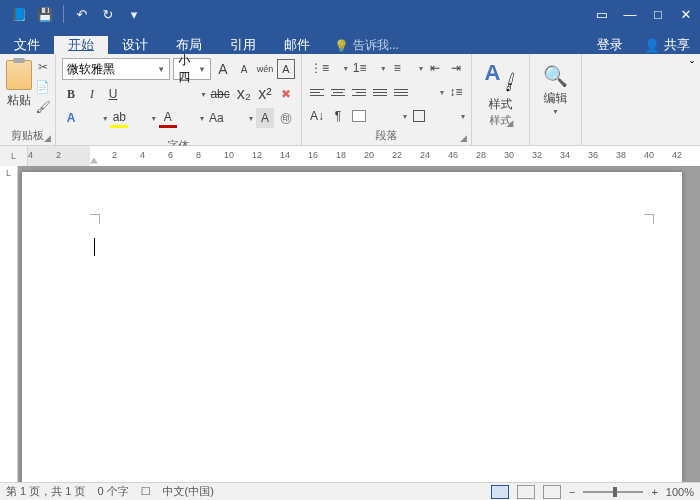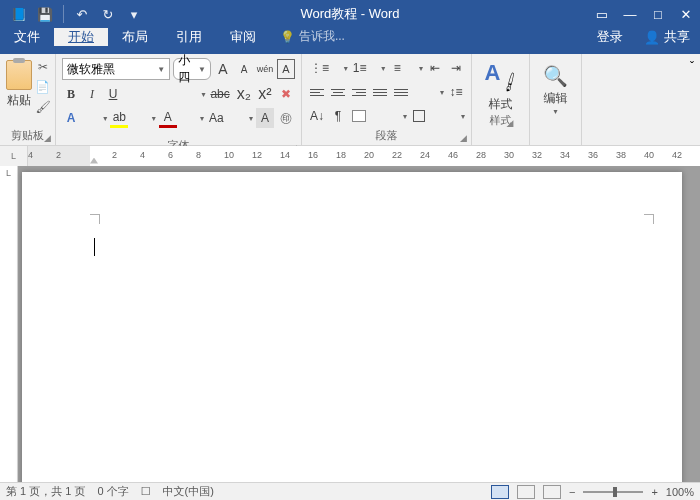--- a/index.html
+++ b/index.html
@@ -4,21 +4,21 @@
 <style>
 * { margin: 0; padding: 0; box-sizing: border-box; font-family: "Microsoft YaHei", sans-serif; }
 body { width: 700px; height: 500px; background: #f1f1f1; overflow: hidden; font-size: 12px; }
 .titlebar { height: 28px; background: #2b579a; color: #fff; display: flex; align-items: center; position: relative; }
 .qat { display: flex; align-items: center; padding-left: 8px; gap: 4px; }
 .qat-icon { width: 22px; height: 22px; display: flex; align-items: center; justify-content: center; font-size: 13px; opacity: 0.9; }
 .qat-div { width: 1px; height: 18px; background: rgba(255,255,255,0.3); margin: 0 3px; }
 .title-text { position: absolute; left: 50%; transform: translateX(-50%); font-size: 13px; }
 .win-controls { margin-left: auto; display: flex; }
 .win-btn { width: 28px; height: 28px; display: flex; align-items: center; justify-content: center; font-size: 13px; }
-.tabs { height: 26px; background: #2b579a; color: #fff; display: flex; align-items: flex-start; }
+.tabs { height: 26px; background: #2b579a; color: #fff; display: flex; align-items: flex-end; }
 .tab { padding: 0 14px; display: flex; align-items: center; font-size: 13px; }
 .tab.active { background: #f1f1f1; color: #2b579a; text-decoration: underline; }
 .tab.file { background: #2b579a; }
 .tellme { display: flex; align-items: center; padding: 0 10px; opacity: 0.7; gap: 4px; }
 .tabs-right { margin-left: auto; display: flex; align-items: center; }
 .login { padding: 0 12px; font-size: 13px; }
 .share { padding: 0 10px; display: flex; align-items: center; gap: 3px; font-size: 13px; }
 .ribbon { height: 92px; background: #f1f1f1; border-bottom: 1px solid #d4d4d4; display: flex; }
 .group { border-right: 1px solid #d4d4d4; display: flex; flex-direction: column; padding: 4px 6px 2px; }
 .group-body { flex: 1; display: flex; align-items: flex-start; }
@@ -28,21 +28,21 @@
 .paste-btn { display: flex; flex-direction: column; align-items: center; width: 36px; }
 .paste-icon { width: 26px; height: 30px; background: linear-gradient(#f9d9a8,#f4c678); border: 1px solid #c89b5a; border-radius: 2px; margin-top: 2px; position: relative; }
 .paste-icon::before { content: ""; position: absolute; top: -3px; left: 6px; width: 12px; height: 5px; background: #aaa; border-radius: 2px; }
 .clip-col { display: flex; flex-direction: column; gap: 2px; margin-left: 2px; }
 .smallbtn { width: 18px; height: 18px; display: flex; align-items: center; justify-content: center; color: #555; font-size: 12px; }
 .font-grp { width: 246px; gap: 10px; }
 .font-rows { flex: 1; display: flex; flex-direction: column; gap: 4px; }
 .row { display: flex; align-items: center; gap: 3px; }
 .font-combo { height: 22px; border: 1px solid #ababab; background: #fff; display: flex; align-items: center; padding: 0 4px; font-size: 12px; }
 .font-name { width: 130px; }
-.font-size { width: 44px; border-radius: 6px; }
+.font-size { width: 44px; }
 .dd { margin-left: auto; font-size: 8px; color: #666; }
 .ribtn { min-width: 18px; height: 20px; display: flex; align-items: center; justify-content: center; color: #444; padding: 0 2px; }
 .bold { font-weight: bold; font-family: Georgia; }
 .italic { font-style: italic; font-family: Georgia; }
 .under { text-decoration: underline; }
 .strike { text-decoration: line-through; }
 .super { font-size: 16px; }
 .hl { border-bottom: 3px solid #ffff00; line-height: 12px; }
 .fc { border-bottom: 3px solid #c00000; line-height: 12px; }
 .box { border: 1px solid #666; padding: 0 3px; font-size: 11px; }
@@ -87,35 +87,35 @@
 
 <div class="titlebar">
   <div class="qat">
     <div class="qat-icon">📘</div>
     <div class="qat-icon">💾</div>
     <div class="qat-div"></div>
     <div class="qat-icon">↶</div>
     <div class="qat-icon">↻</div>
     <div class="qat-icon">▾</div>
   </div>
-  <div class="title-text">Word教程 - Word</div>
   <div class="win-controls">
     <div class="win-btn">▭</div>
     <div class="win-btn">—</div>
     <div class="win-btn">□</div>
     <div class="win-btn">✕</div>
   </div>
 </div>
 
 <div class="tabs">
   <div class="tab file">文件</div>
   <div class="tab active">开始</div>
+  <div class="tab">设计</div>
   <div class="tab">布局</div>
   <div class="tab">引用</div>
-  <div class="tab">审阅</div>
+  <div class="tab">邮件</div>
   <div class="tellme">
     <span>💡</span>
     <span>告诉我...</span>
   </div>
   <div class="tabs-right">
     <div class="login">登录</div>
     <div class="share">
       <span>👤</span>
       <span>共享</span>
     </div>

